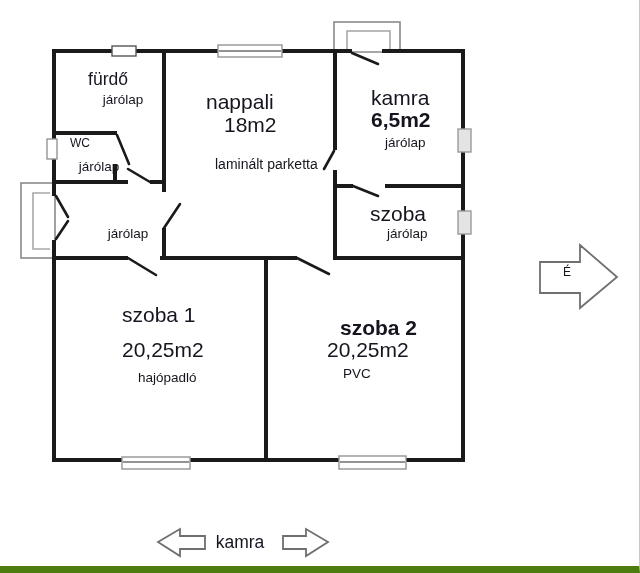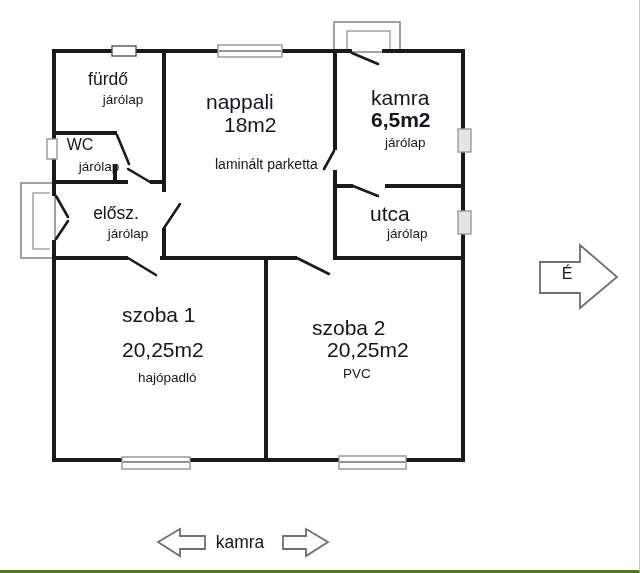--- a/index.html
+++ b/index.html
@@ -7,42 +7,42 @@
     --text:#15151f;
     --frame:#949494;
     --porch:#8a8a8a;
   }
   html,body{margin:0;padding:0;background:#ffffff;}
   #plan{
     position:relative;
     width:640px;height:573px;
     background:#ffffff;
     border-right:1px solid #c9c9c9;
-    border-bottom:3px solid #4d7c0f;
+    border-bottom:7px solid #4d7c0f;
     box-sizing:border-box;
     font-family:"Liberation Sans", sans-serif;
     overflow:hidden;
   }
   #plan svg{position:absolute;left:0;top:0;}
   .wall{fill:var(--wall);stroke:none;}
   .leaf{stroke:var(--wall);stroke-width:2.6;stroke-linecap:round;fill:none;}
   .win{fill:#ffffff;stroke:var(--frame);stroke-width:1.4;}
   .winGray{fill:#e4e4e4;stroke:#9a9a9a;stroke-width:1.4;}
   .winLine{stroke:#6f6f6f;stroke-width:1.4;}
   .porch{fill:none;stroke:var(--porch);stroke-width:1.6;}
   .porchInner{fill:none;stroke:#a8a8a8;stroke-width:1.6;}
   .arrow{fill:#ffffff;stroke:#6f6f6f;stroke-width:1.8;stroke-linejoin:miter;}
   .lbl{
     position:absolute;
     color:var(--text);
     line-height:1.05;
     white-space:nowrap;
   }
   .ctr{text-align:center;}
-  .f20{font-size:16px;}
+  .f20{font-size:12px;}
   .f18{font-size:21px;}
   .f17{font-size:17.5px;}
   .f14{font-size:14px;}
   .f13{font-size:13.5px;margin-left:14px;}
 </style>
 </head>
 <body>
 
 <div id="plan">
 
@@ -116,38 +116,37 @@
       <polygon class="arrow" points="283,536 306,536 306,529 328,542 306,556 306,549 283,549"></polygon>
     </g>
   </svg>
 
   <div class="lbl f17 ctr" style="left:58px;top:70px;width:100px;">fürdő</div>
   <div class="lbl f13 ctr" style="left:59px;top:93px;width:100px;">járólap</div>
 
   <div class="lbl f20 ctr" style="left:58px;top:137px;width:44px;">WC</div>
   <div class="lbl f13 ctr" style="left:62px;top:160px;width:46px;">járólap</div>
 
-  <div class="lbl f17 ctr" style="left:74px;top:204px;width:84px;">elősz.</div>
   <div class="lbl f13 ctr" style="left:72px;top:227px;width:84px;">járólap</div>
 
   <div class="lbl f18" style="left:206px;top:91px;">nappali</div>
   <div class="lbl f18" style="left:224px;top:114px;">18m2</div>
   <div class="lbl f14" style="left:203px;top:157px;padding-left:12px;">laminált parketta</div>
 
   <div class="lbl f18" style="left:371px;top:87px;">kamra</div>
   <div class="lbl f18" style="left:371px;top:109px;font-weight:bold;">6,5m2</div>
   <div class="lbl f13" style="left:371px;top:136px;">járólap</div>
 
-  <div class="lbl f18" style="left:370px;top:203px;">utca</div>
+  <div class="lbl f18" style="left:370px;top:203px;">szoba</div>
   <div class="lbl f13" style="left:373px;top:227px;">járólap</div>
 
   <div class="lbl f18" style="left:122px;top:304px;">szoba 1</div>
   <div class="lbl f18" style="left:122px;top:339px;">20,25m2</div>
   <div class="lbl f13" style="left:124px;top:371px;">hajópadló</div>
 
-  <div class="lbl f18" style="left:312px;top:317px;">szoba 2</div>
+  <div class="lbl f18" style="left:340px;top:317px;font-weight:bold;">szoba 2</div>
   <div class="lbl f18" style="left:327px;top:339px;">20,25m2</div>
   <div class="lbl f13" style="left:329px;top:367px;">PVC</div>
 
   <div class="lbl f20 ctr" style="left:552px;top:266px;width:30px;">É</div>
   <div class="lbl f17 ctr" style="left:215px;top:533px;width:50px;">kamra</div>
 
 </div>
 
 </body></html>

